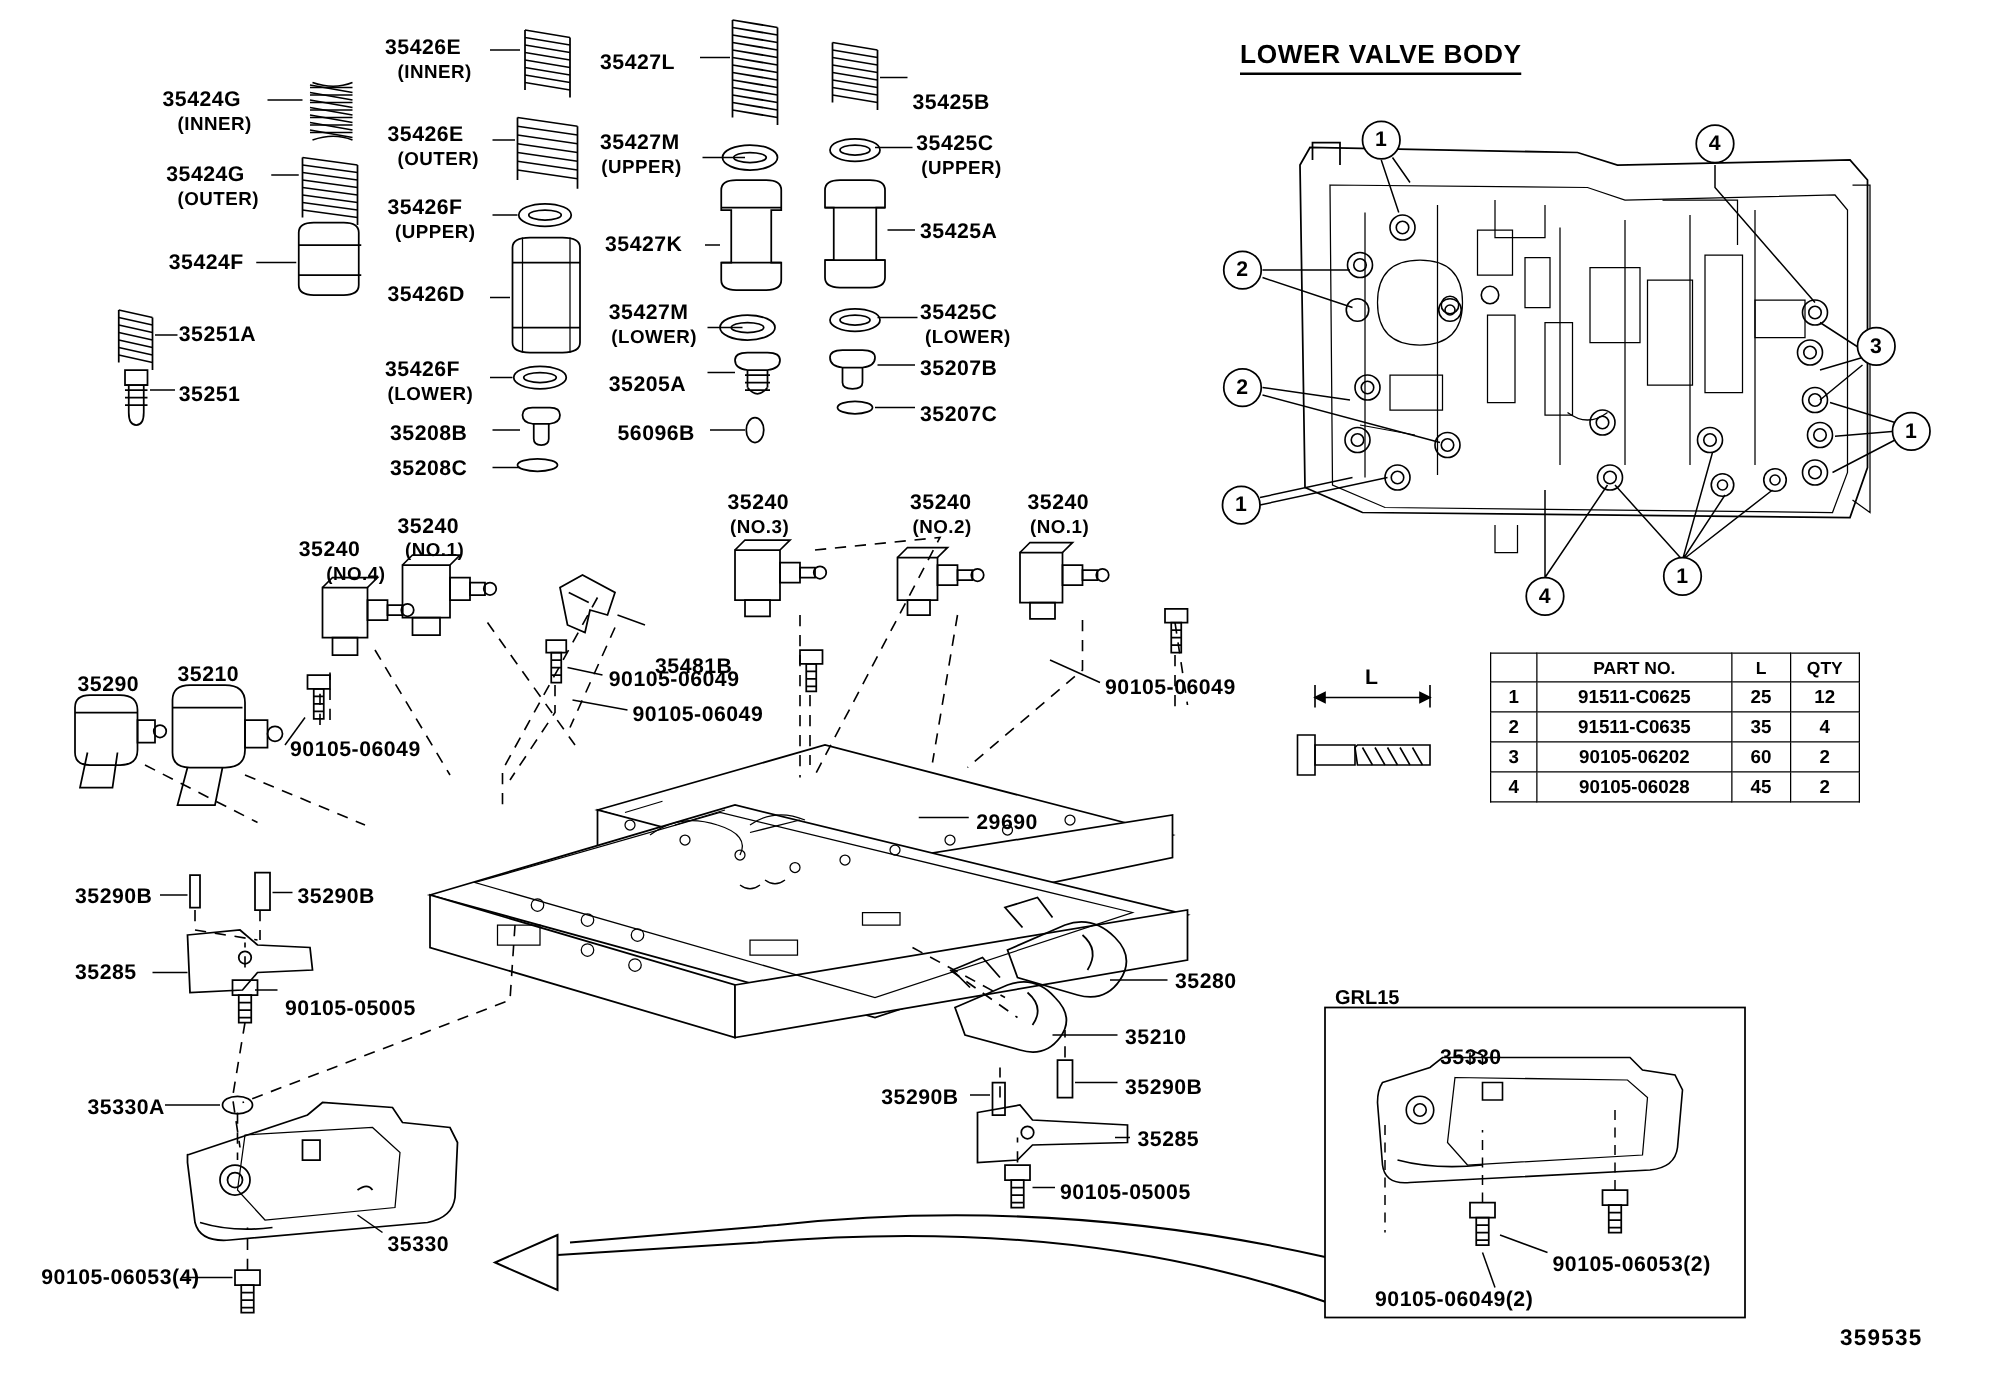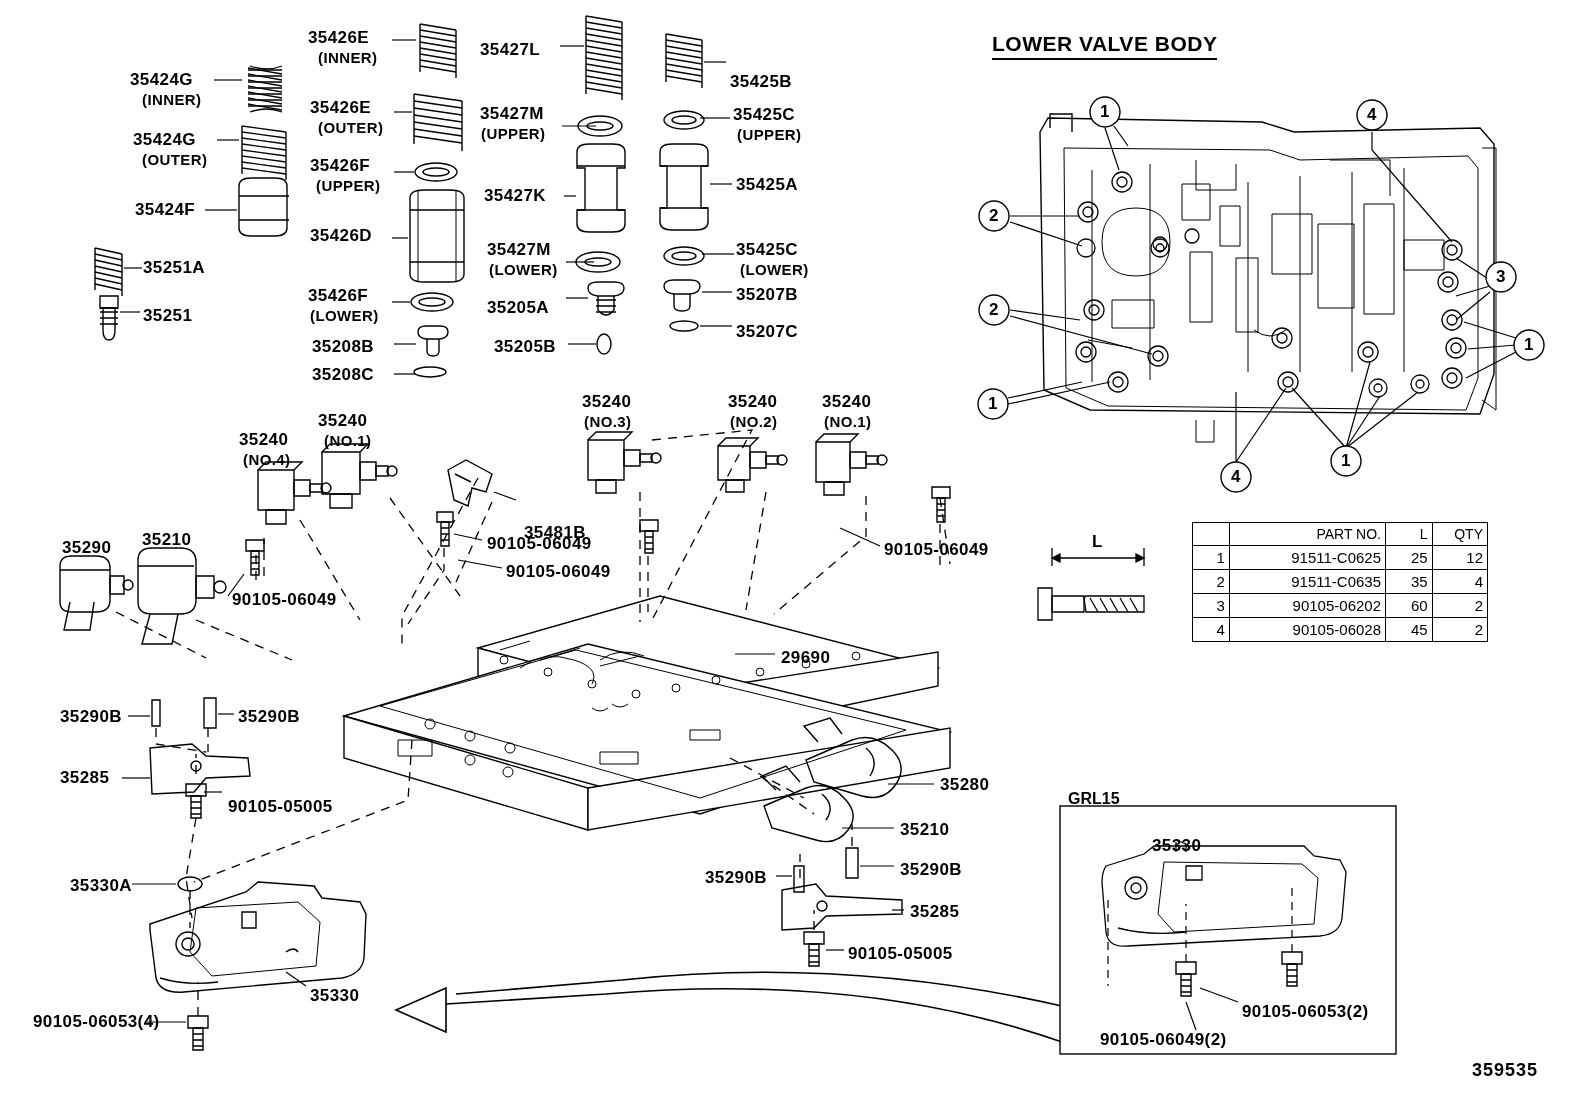--- a/index.html
+++ b/index.html
@@ -4,21 +4,21 @@
 <style>
   html,body{margin:0;padding:0;background:#ffffff;}
   body{width:1592px;height:1099px;position:relative;font-family:"Liberation Sans",sans-serif;color:#000;overflow:hidden;}
   #sheet{position:absolute;left:0;top:0;width:1592px;height:1099px;}
   .lbl{position:absolute;font-family:"Liberation Sans",sans-serif;font-size:17px;font-weight:bold;letter-spacing:.4px;white-space:pre;line-height:1.12;}
   .lbl.sub{font-weight:bold;font-size:15px;text-align:center;}
   .title{position:absolute;font-size:21px;font-weight:bold;letter-spacing:.5px;border-bottom:2px solid #000;padding-bottom:2px;}
   .grl{position:absolute;font-size:16px;font-weight:bold;}
   .code{position:absolute;font-size:18px;font-weight:bold;letter-spacing:1px;text-align:center;}
   table.parts{position:absolute;border-collapse:collapse;font-size:15px;font-weight:bold;}
-  table.parts td,table.parts th{border:1px solid #000;text-align:right;padding:3px 4px;font-weight:normal;}
+  table.parts td,table.parts th{border:1px solid #000;text-align:center;padding:3px 4px;font-weight:bold;}
   table.parts th{font-size:14px;}
   .svgwrap{position:absolute;left:0;top:0;}
   svg{display:block;}
 </style>
 </head>
 <body>
 
 <div id="sheet">
 
   <div class="svgwrap">
@@ -515,33 +515,33 @@
   <div class="lbl" style="left:312px;top:337px;">35208B</div>
   <div class="lbl" style="left:312px;top:365px;">35208C</div>
 
   <div class="lbl" style="left:480px;top:40px;">35427L</div>
   <div class="lbl" style="left:480px;top:104px;">35427M</div>
   <div class="lbl sub" style="left:481px;top:126px;">(UPPER)</div>
   <div class="lbl" style="left:484px;top:186px;">35427K</div>
   <div class="lbl" style="left:487px;top:240px;">35427M</div>
   <div class="lbl sub" style="left:489px;top:262px;">(LOWER)</div>
   <div class="lbl" style="left:487px;top:298px;">35205A</div>
-  <div class="lbl" style="left:494px;top:337px;">35205B</div>
+  <div class="lbl" style="left:494px;top:337px;">56096B</div>
 
   <div class="lbl" style="left:730px;top:72px;">35425B</div>
   <div class="lbl" style="left:733px;top:105px;">35425C</div>
   <div class="lbl sub" style="left:737px;top:127px;">(UPPER)</div>
   <div class="lbl" style="left:736px;top:175px;">35425A</div>
   <div class="lbl" style="left:736px;top:240px;">35425C</div>
   <div class="lbl sub" style="left:740px;top:262px;">(LOWER)</div>
   <div class="lbl" style="left:736px;top:285px;">35207B</div>
   <div class="lbl" style="left:736px;top:322px;">35207C</div>
 
   <div class="lbl" style="left:239px;top:430px;">35240</div>
-  <div class="lbl sub" style="left:243px;top:452px;">(NO.4)</div>
+  <div class="lbl sub" style="left:261px;top:452px;">(NO.4)</div>
   <div class="lbl" style="left:318px;top:411px;">35240</div>
   <div class="lbl sub" style="left:324px;top:433px;">(NO.1)</div>
   <div class="lbl" style="left:582px;top:392px;">35240</div>
   <div class="lbl sub" style="left:584px;top:414px;">(NO.3)</div>
   <div class="lbl" style="left:728px;top:392px;">35240</div>
   <div class="lbl sub" style="left:730px;top:414px;">(NO.2)</div>
   <div class="lbl" style="left:822px;top:392px;">35240</div>
   <div class="lbl sub" style="left:824px;top:414px;">(NO.1)</div>
 
   <div class="lbl" style="left:524px;top:523px;">35481B</div>

